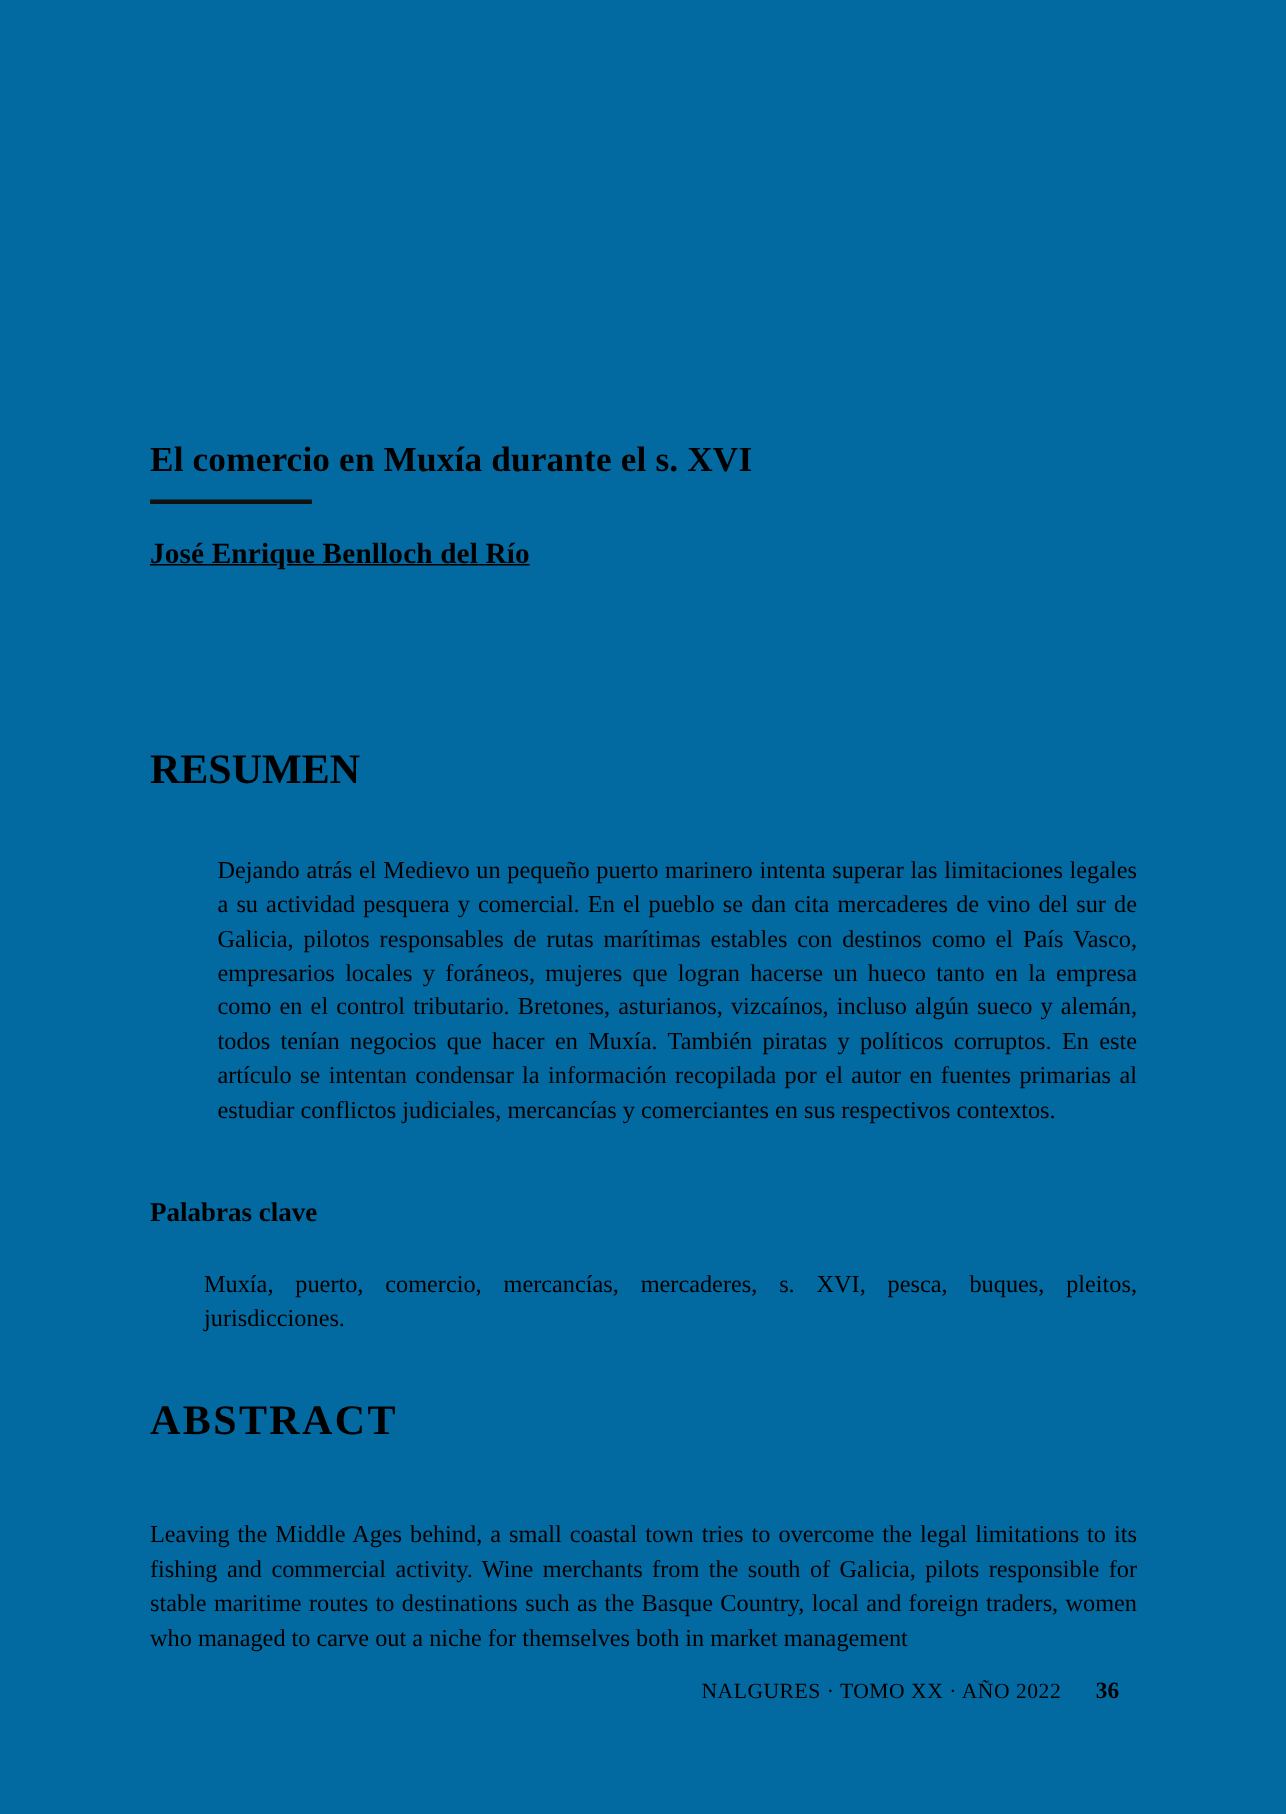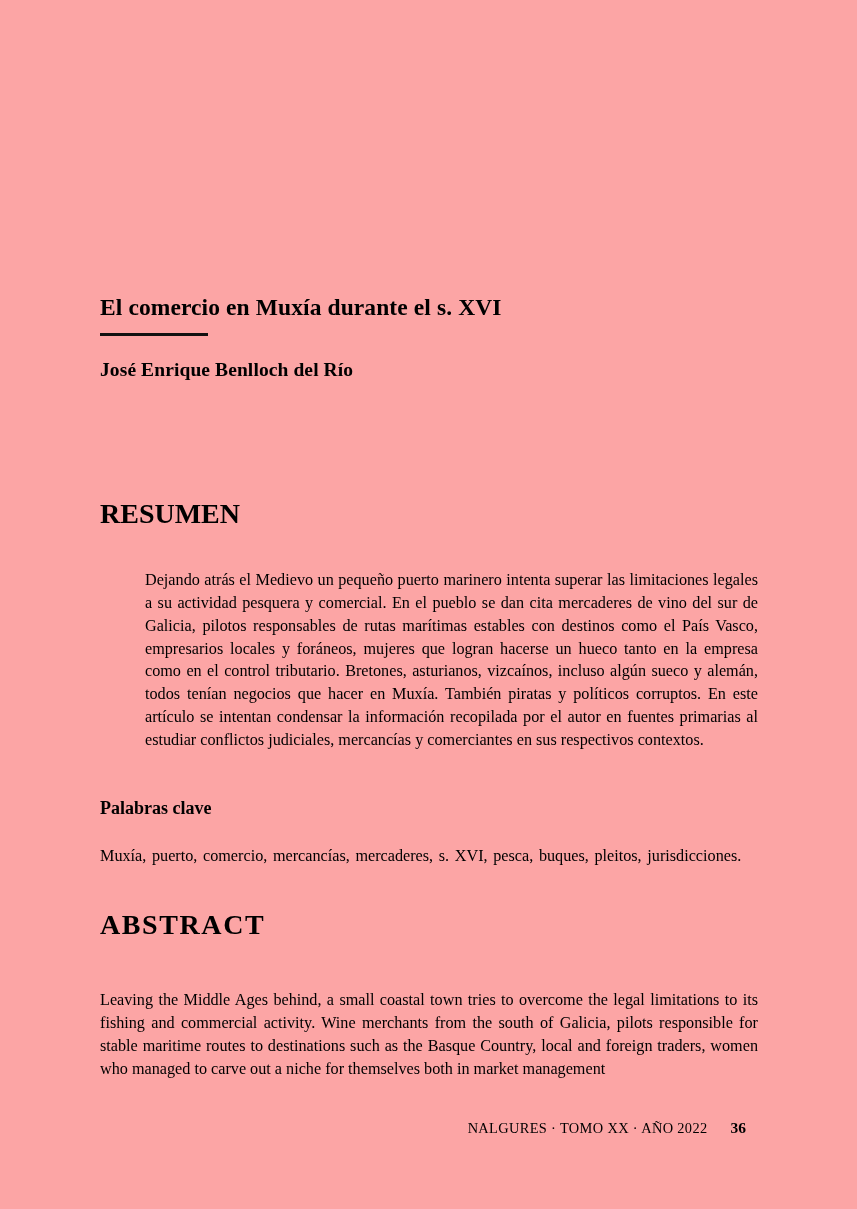--- a/index.html
+++ b/index.html
@@ -7,21 +7,21 @@
     margin: 0;
     padding: 0;
     background: #ffffff;
   }
 
   .page {
     position: relative;
     width: 857px;
     height: 1209px;
     margin: 0 auto;
-    background: #fca5a5;
+    background: #0369a1;
     color: #000000;
     font-family: "Liberation Serif", "DejaVu Serif", serif;
     overflow: hidden;
     box-sizing: border-box;
   }
 
   
   .content {
     position: absolute;
     left: 100px;
@@ -47,20 +47,21 @@
     margin-top: 12px;
   }
 
   .author {
     margin: 0;
     padding-top: 22px;
     font-size: 19.5px;
     font-weight: bold;
     line-height: 1.2;
     letter-spacing: 0.1px;
+    text-decoration: underline;
   }
 
   
   .section-heading {
     margin: 0;
     font-size: 28px;
     font-weight: bold;
     line-height: 1.15;
   }
 
@@ -92,20 +93,21 @@
   }
 
   .body-text.abstract-es {
     padding-top: 39px;
     margin-left: 45px;
   }
 
   .body-text.keywords {
     padding-top: 25px;
     word-spacing: 1.6px;
+    margin-left: 36px;
   }
 
   .body-text.abstract-en {
     padding-top: 48px;
   }
 
   
   .page-footer {
     position: absolute;
     left: 88px;

